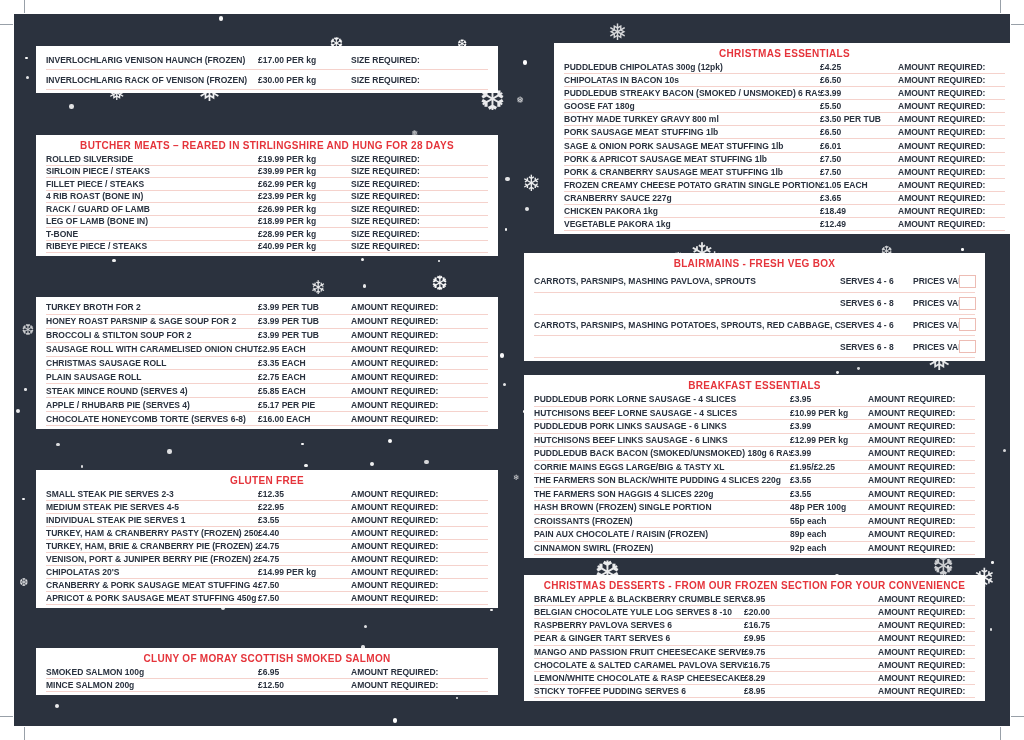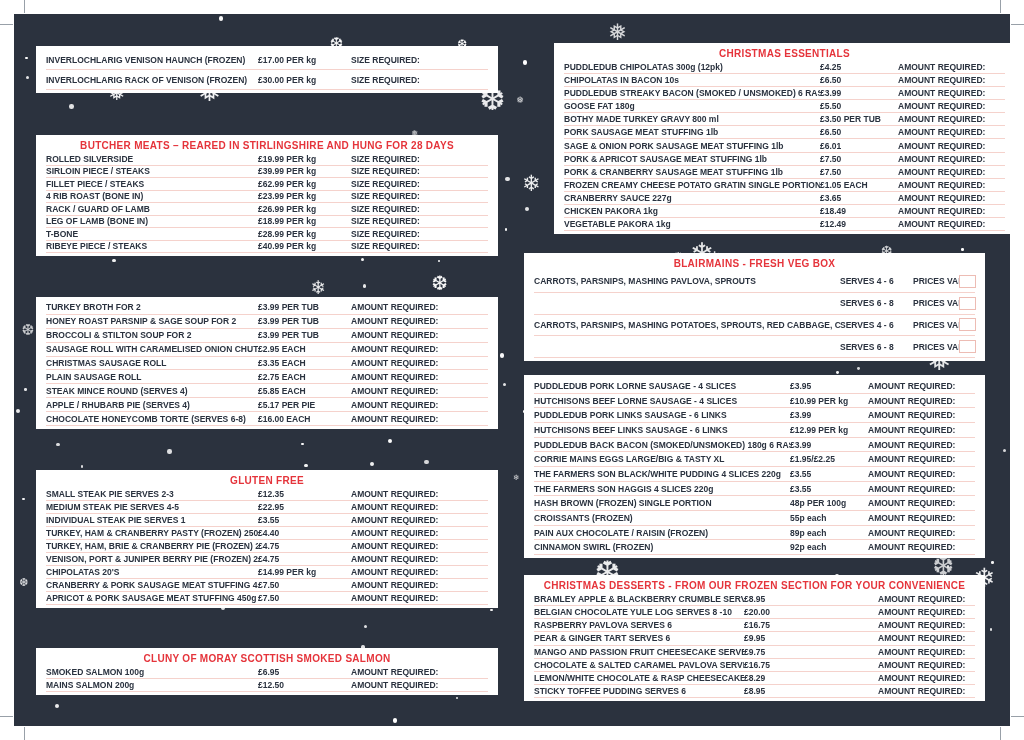--- a/index.html
+++ b/index.html
@@ -419,21 +419,21 @@
       </section>
       <section class="panel" data-panel="smoked-salmon">
         <div class="panel-title">CLUNY OF MORAY SCOTTISH SMOKED SALMON</div>
         <div class="rows">
           <div class="row cols-left">
             <span class="item">SMOKED SALMON 100g</span>
             <span class="price">£6.95</span>
             <span class="req">AMOUNT REQUIRED:</span>
           </div>
           <div class="row cols-left">
-            <span class="item">MAINS SALMON 200g</span>
+            <span class="item">MINCE SALMON 200g</span>
             <span class="price">£12.50</span>
             <span class="req">AMOUNT REQUIRED:</span>
           </div>
         </div>
       </section>
       <section class="panel" data-panel="christmas-essentials">
         <div class="panel-title">CHRISTMAS ESSENTIALS</div>
         <div class="rows">
           <div class="row cols-right">
             <span class="item">PUDDLEDUB CHIPOLATAS 300g (12pk)</span>
@@ -525,20 +525,21 @@
           </div>
           <div class="row cols-veg">
             <span class="item"></span>
             <span class="serves">SERVES 6 - 8</span>
             <span class="note">PRICES VARY</span>
             <span class="checkbox"></span>
           </div>
         </div>
       </section>
       <section class="panel" data-panel="breakfast-essentials">
+        <div class="panel-title">BREAKFAST ESSENTIALS</div>
         <div class="rows">
           <div class="row cols-right">
             <span class="item">PUDDLEDUB PORK LORNE SAUSAGE - 4 SLICES</span>
             <span class="price">£3.95</span>
             <span class="req">AMOUNT REQUIRED:</span>
           </div>
           <div class="row cols-right">
             <span class="item">HUTCHISONS BEEF LORNE SAUSAGE - 4 SLICES</span>
             <span class="price">£10.99 PER kg</span>
             <span class="req">AMOUNT REQUIRED:</span>

